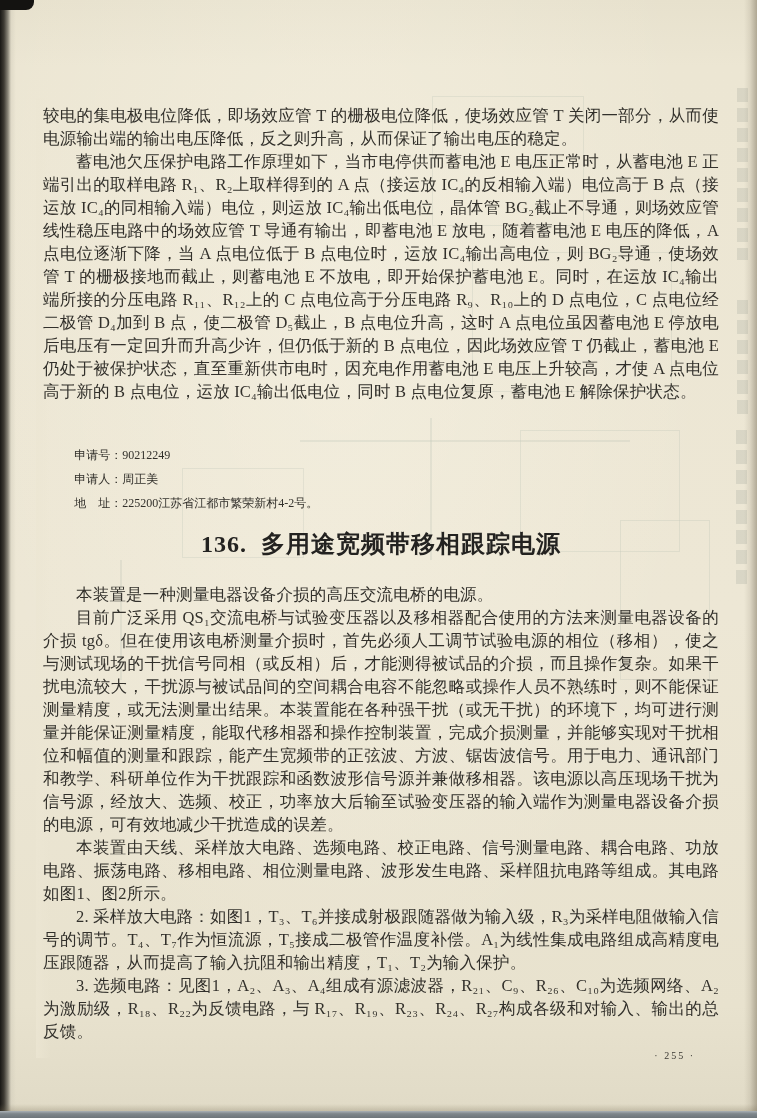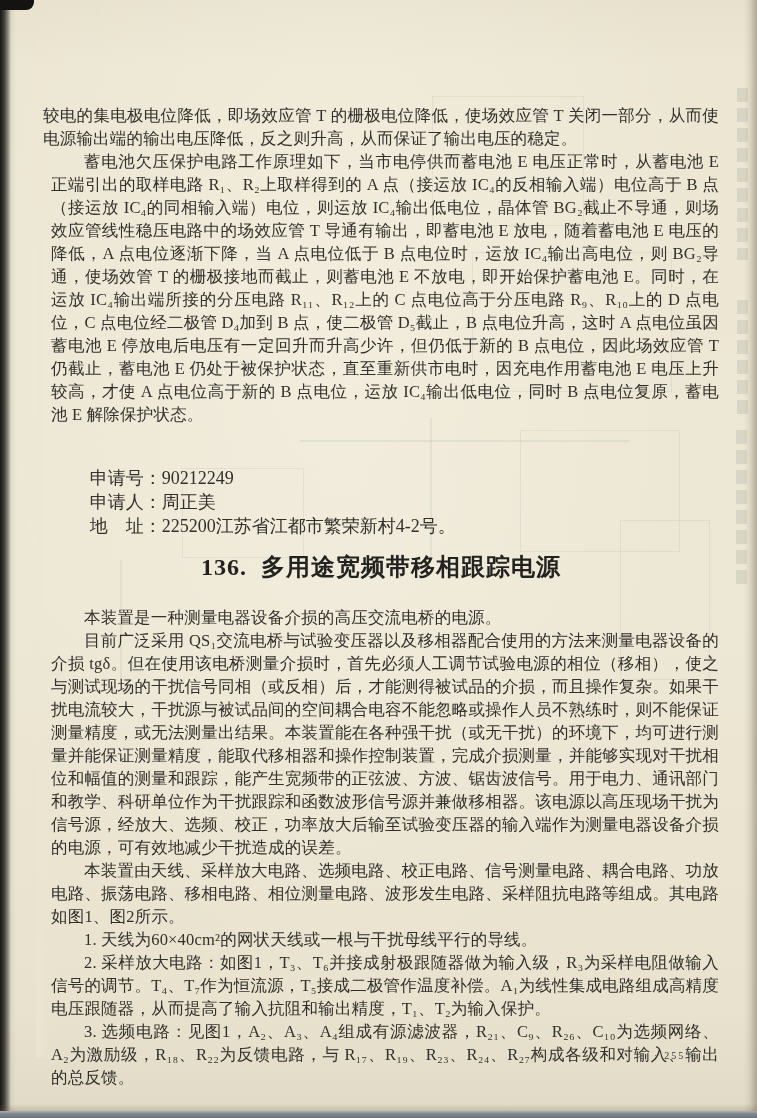--- a/index.html
+++ b/index.html
@@ -28,22 +28,22 @@
     background:linear-gradient(90deg,rgba(236,230,211,.75),rgba(236,230,211,0));}
   
   .bleed{position:absolute;inset:0;z-index:1;opacity:.55;filter:blur(.6px);}
   .g{position:absolute;border:1px solid rgba(148,164,156,.30);}
   .gl{position:absolute;background:rgba(148,164,156,.28);}
   .gtxt{position:absolute;width:11px;background:repeating-linear-gradient(180deg,rgba(118,128,122,.30) 0 14px,rgba(118,128,122,0) 14px 20px);}
   
   .content{position:absolute;left:43px;top:104px;width:676px;z-index:4;}
   .body{margin:0;font-size:16.5px;line-height:23px;text-align:justify;text-justify:inter-ideograph;
     letter-spacing:.2px;}
-  .indent{text-indent:2em;margin-left:8px;}
-  .appinfo{margin-top:40px;padding-left:2.6em;font-size:18px;line-height:24px;}
+  .indent{text-indent:2em;}
+  .appinfo{margin-top:40px;padding-left:2.6em;font-size:12px;line-height:24px;}
   .heading{margin:14px 0 0 0;font-size:24px;line-height:30px;font-weight:bold;text-align:center;
     letter-spacing:1px;color:#232220;font-family:"Liberation Sans","DejaVu Sans",sans-serif;}
   .heading .num{margin-right:14px;font-family:"Liberation Serif","DejaVu Serif",serif;}
   .first-after-heading{margin-top:24px;}
   .pagenum{position:absolute;right:62px;top:1050px;z-index:4;font-size:10px;letter-spacing:2px;color:#3a3833;}
 </style>
 </head>
 <body>
 
 <div class="scan">
@@ -83,21 +83,20 @@
     <h2 class="heading">
       <span class="num">136.</span><span>多用途宽频带移相跟踪电源</span>
     </h2>
 
     <p class="body indent first-after-heading">本装置是一种测量电器设备介损的高压交流电桥的电源。</p>
 
     <p class="body indent">目前广泛采用 QS₁交流电桥与试验变压器以及移相器配合使用的方法来测量电器设备的介损 tgδ。但在使用该电桥测量介损时，首先必须人工调节试验电源的相位（移相），使之与测试现场的干扰信号同相（或反相）后，才能测得被试品的介损，而且操作复杂。如果干扰电流较大，干扰源与被试品间的空间耦合电容不能忽略或操作人员不熟练时，则不能保证测量精度，或无法测量出结果。本装置能在各种强干扰（或无干扰）的环境下，均可进行测量并能保证测量精度，能取代移相器和操作控制装置，完成介损测量，并能够实现对干扰相位和幅值的测量和跟踪，能产生宽频带的正弦波、方波、锯齿波信号。用于电力、通讯部门和教学、科研单位作为干扰跟踪和函数波形信号源并兼做移相器。该电源以高压现场干扰为信号源，经放大、选频、校正，功率放大后输至试验变压器的输入端作为测量电器设备介损的电源，可有效地减少干扰造成的误差。</p>
 
     <p class="body indent">本装置由天线、采样放大电路、选频电路、校正电路、信号测量电路、耦合电路、功放电路、振荡电路、移相电路、相位测量电路、波形发生电路、采样阻抗电路等组成。其电路如图1、图2所示。</p>
 
-    <p class="body indent">1. 天线为60×40cm²的网状天线或一根与干扰母线平行的导线。</p>
 
     <p class="body indent">2. 采样放大电路：如图1，T₃、T₆并接成射极跟随器做为输入级，R₃为采样电阻做输入信号的调节。T₄、T₇作为恒流源，T₅接成二极管作温度补偿。A₁为线性集成电路组成高精度电压跟随器，从而提高了输入抗阻和输出精度，T₁、T₂为输入保护。</p>
 
     <p class="body indent">3. 选频电路：见图1，A₂、A₃、A₄组成有源滤波器，R₂₁、C₉、R₂₆、C₁₀为选频网络、A₂为激励级，R₁₈、R₂₂为反馈电路，与 R₁₇、R₁₉、R₂₃、R₂₄、R₂₇构成各级和对输入、输出的总反馈。</p>
 
   </div>
 
   <div class="pagenum">· 255 ·</div>
 
   <div class="gutter-fade"></div>

